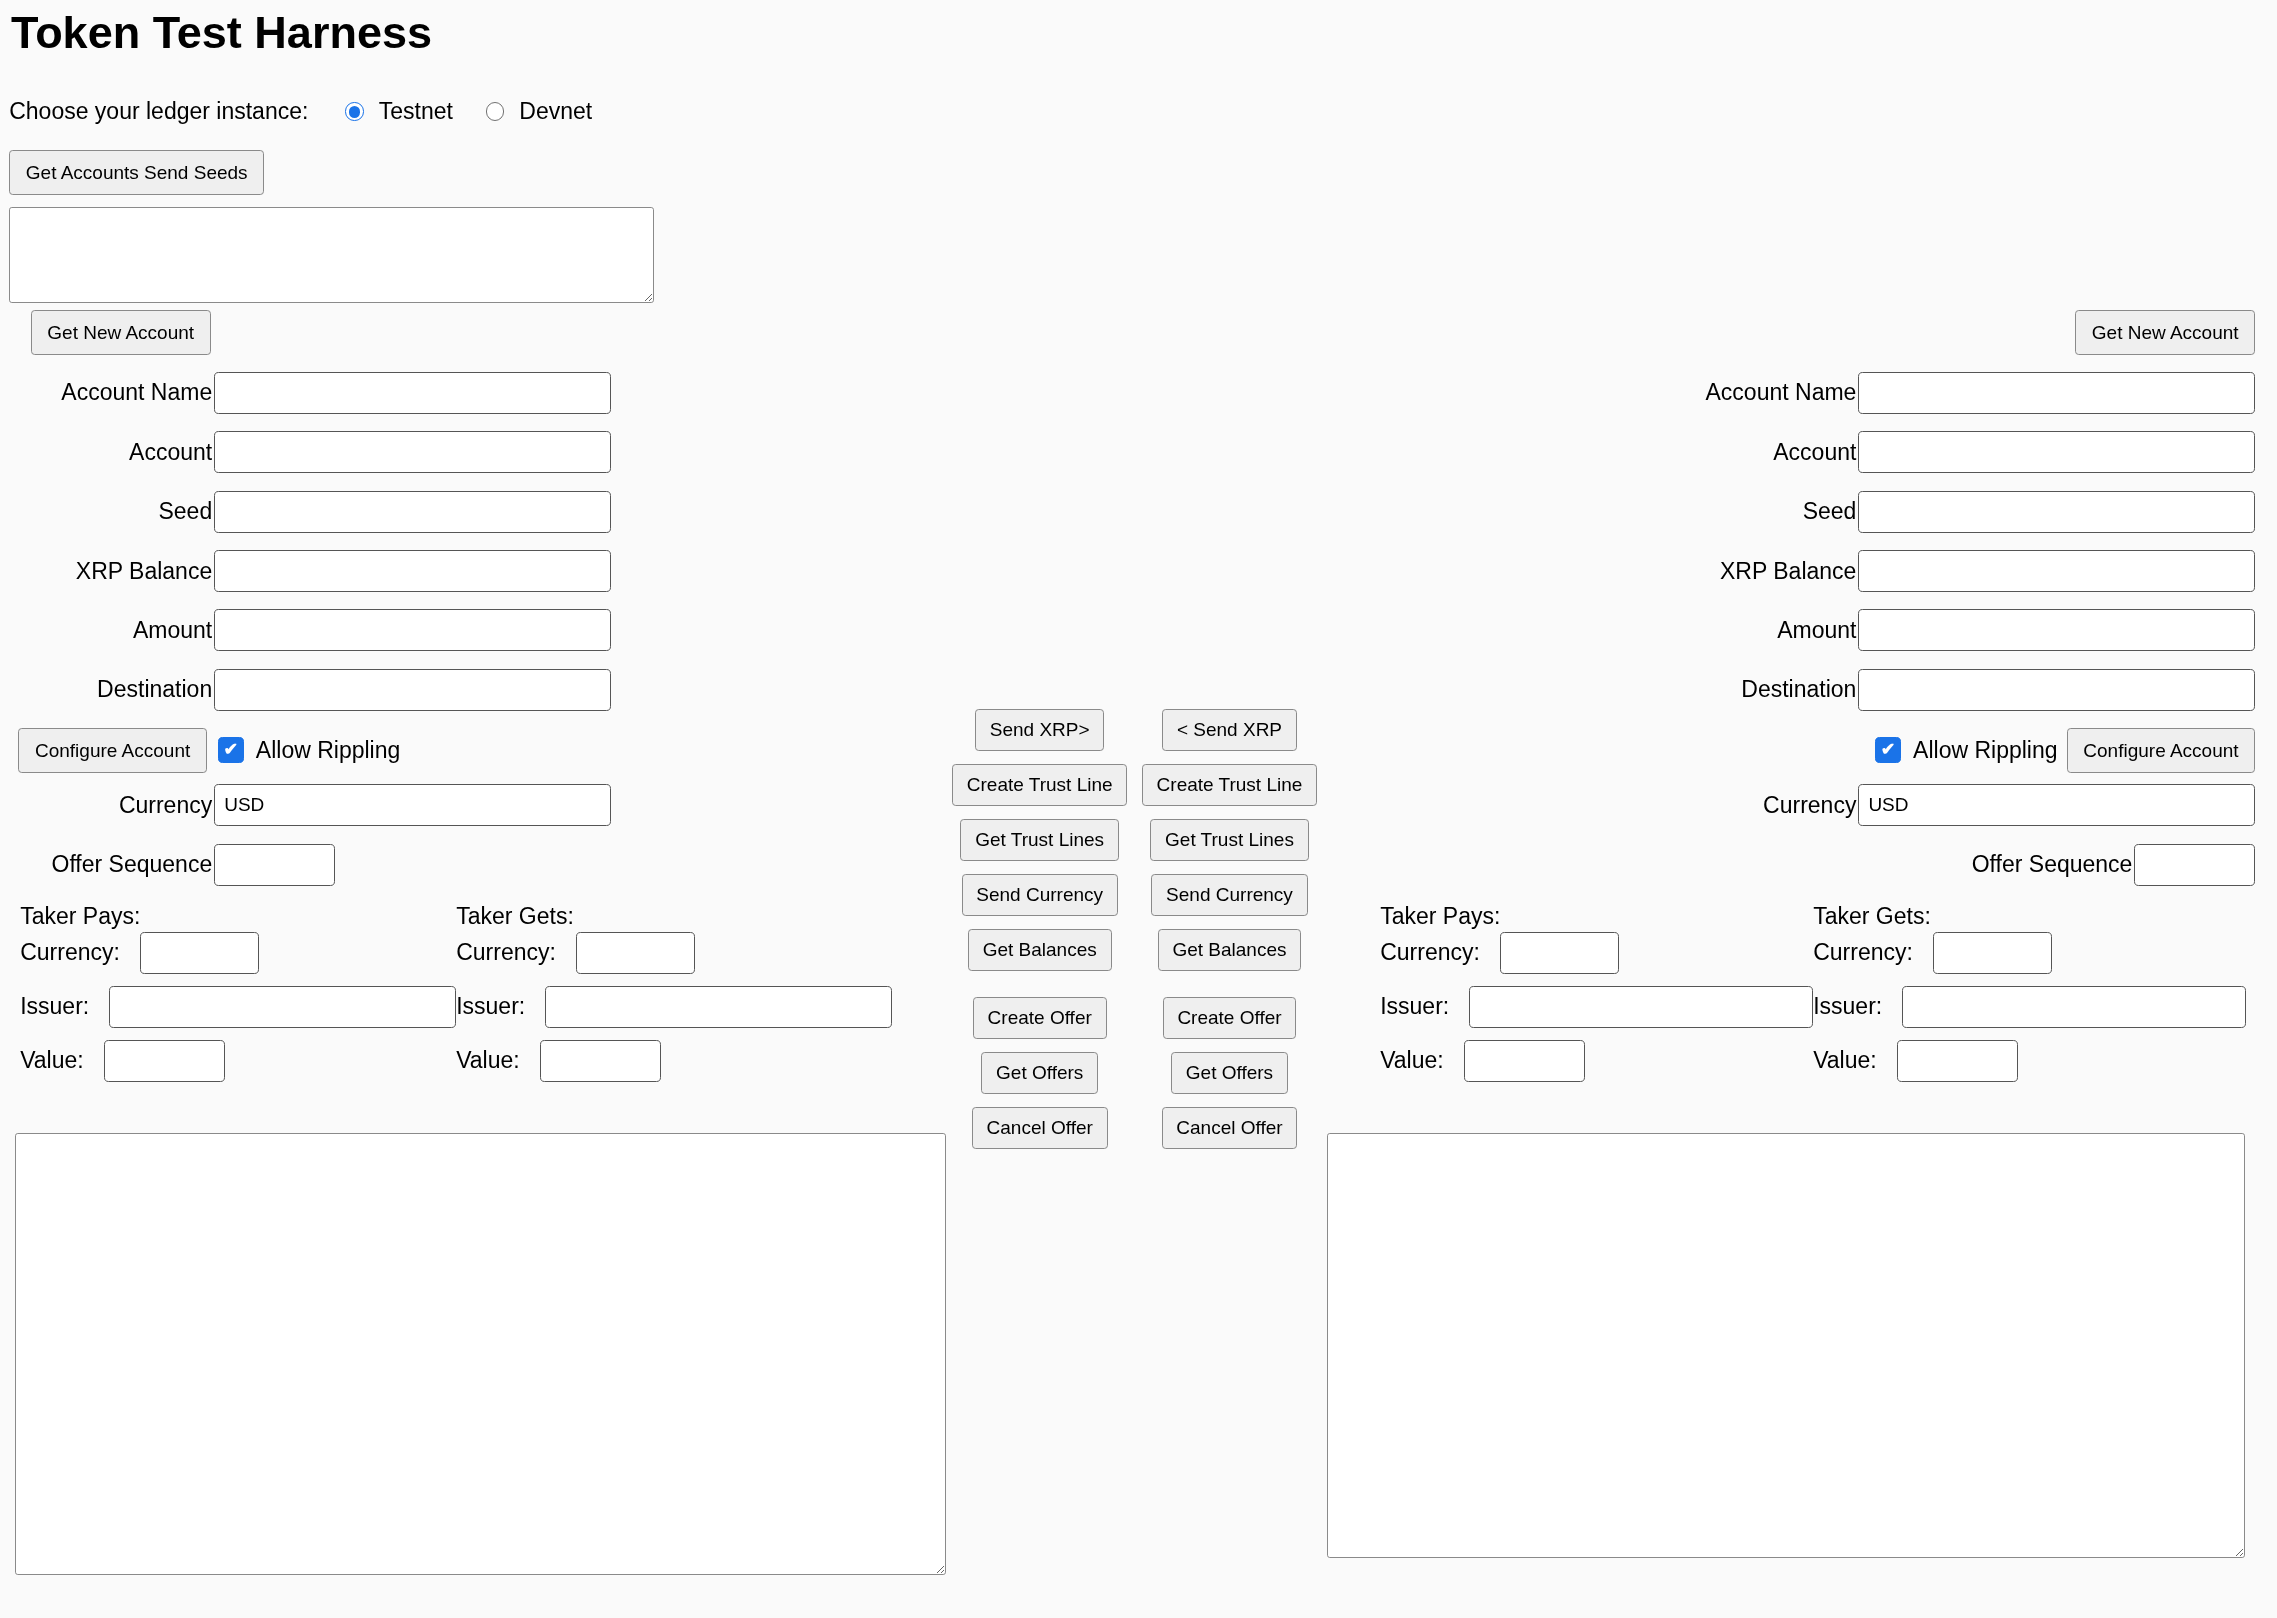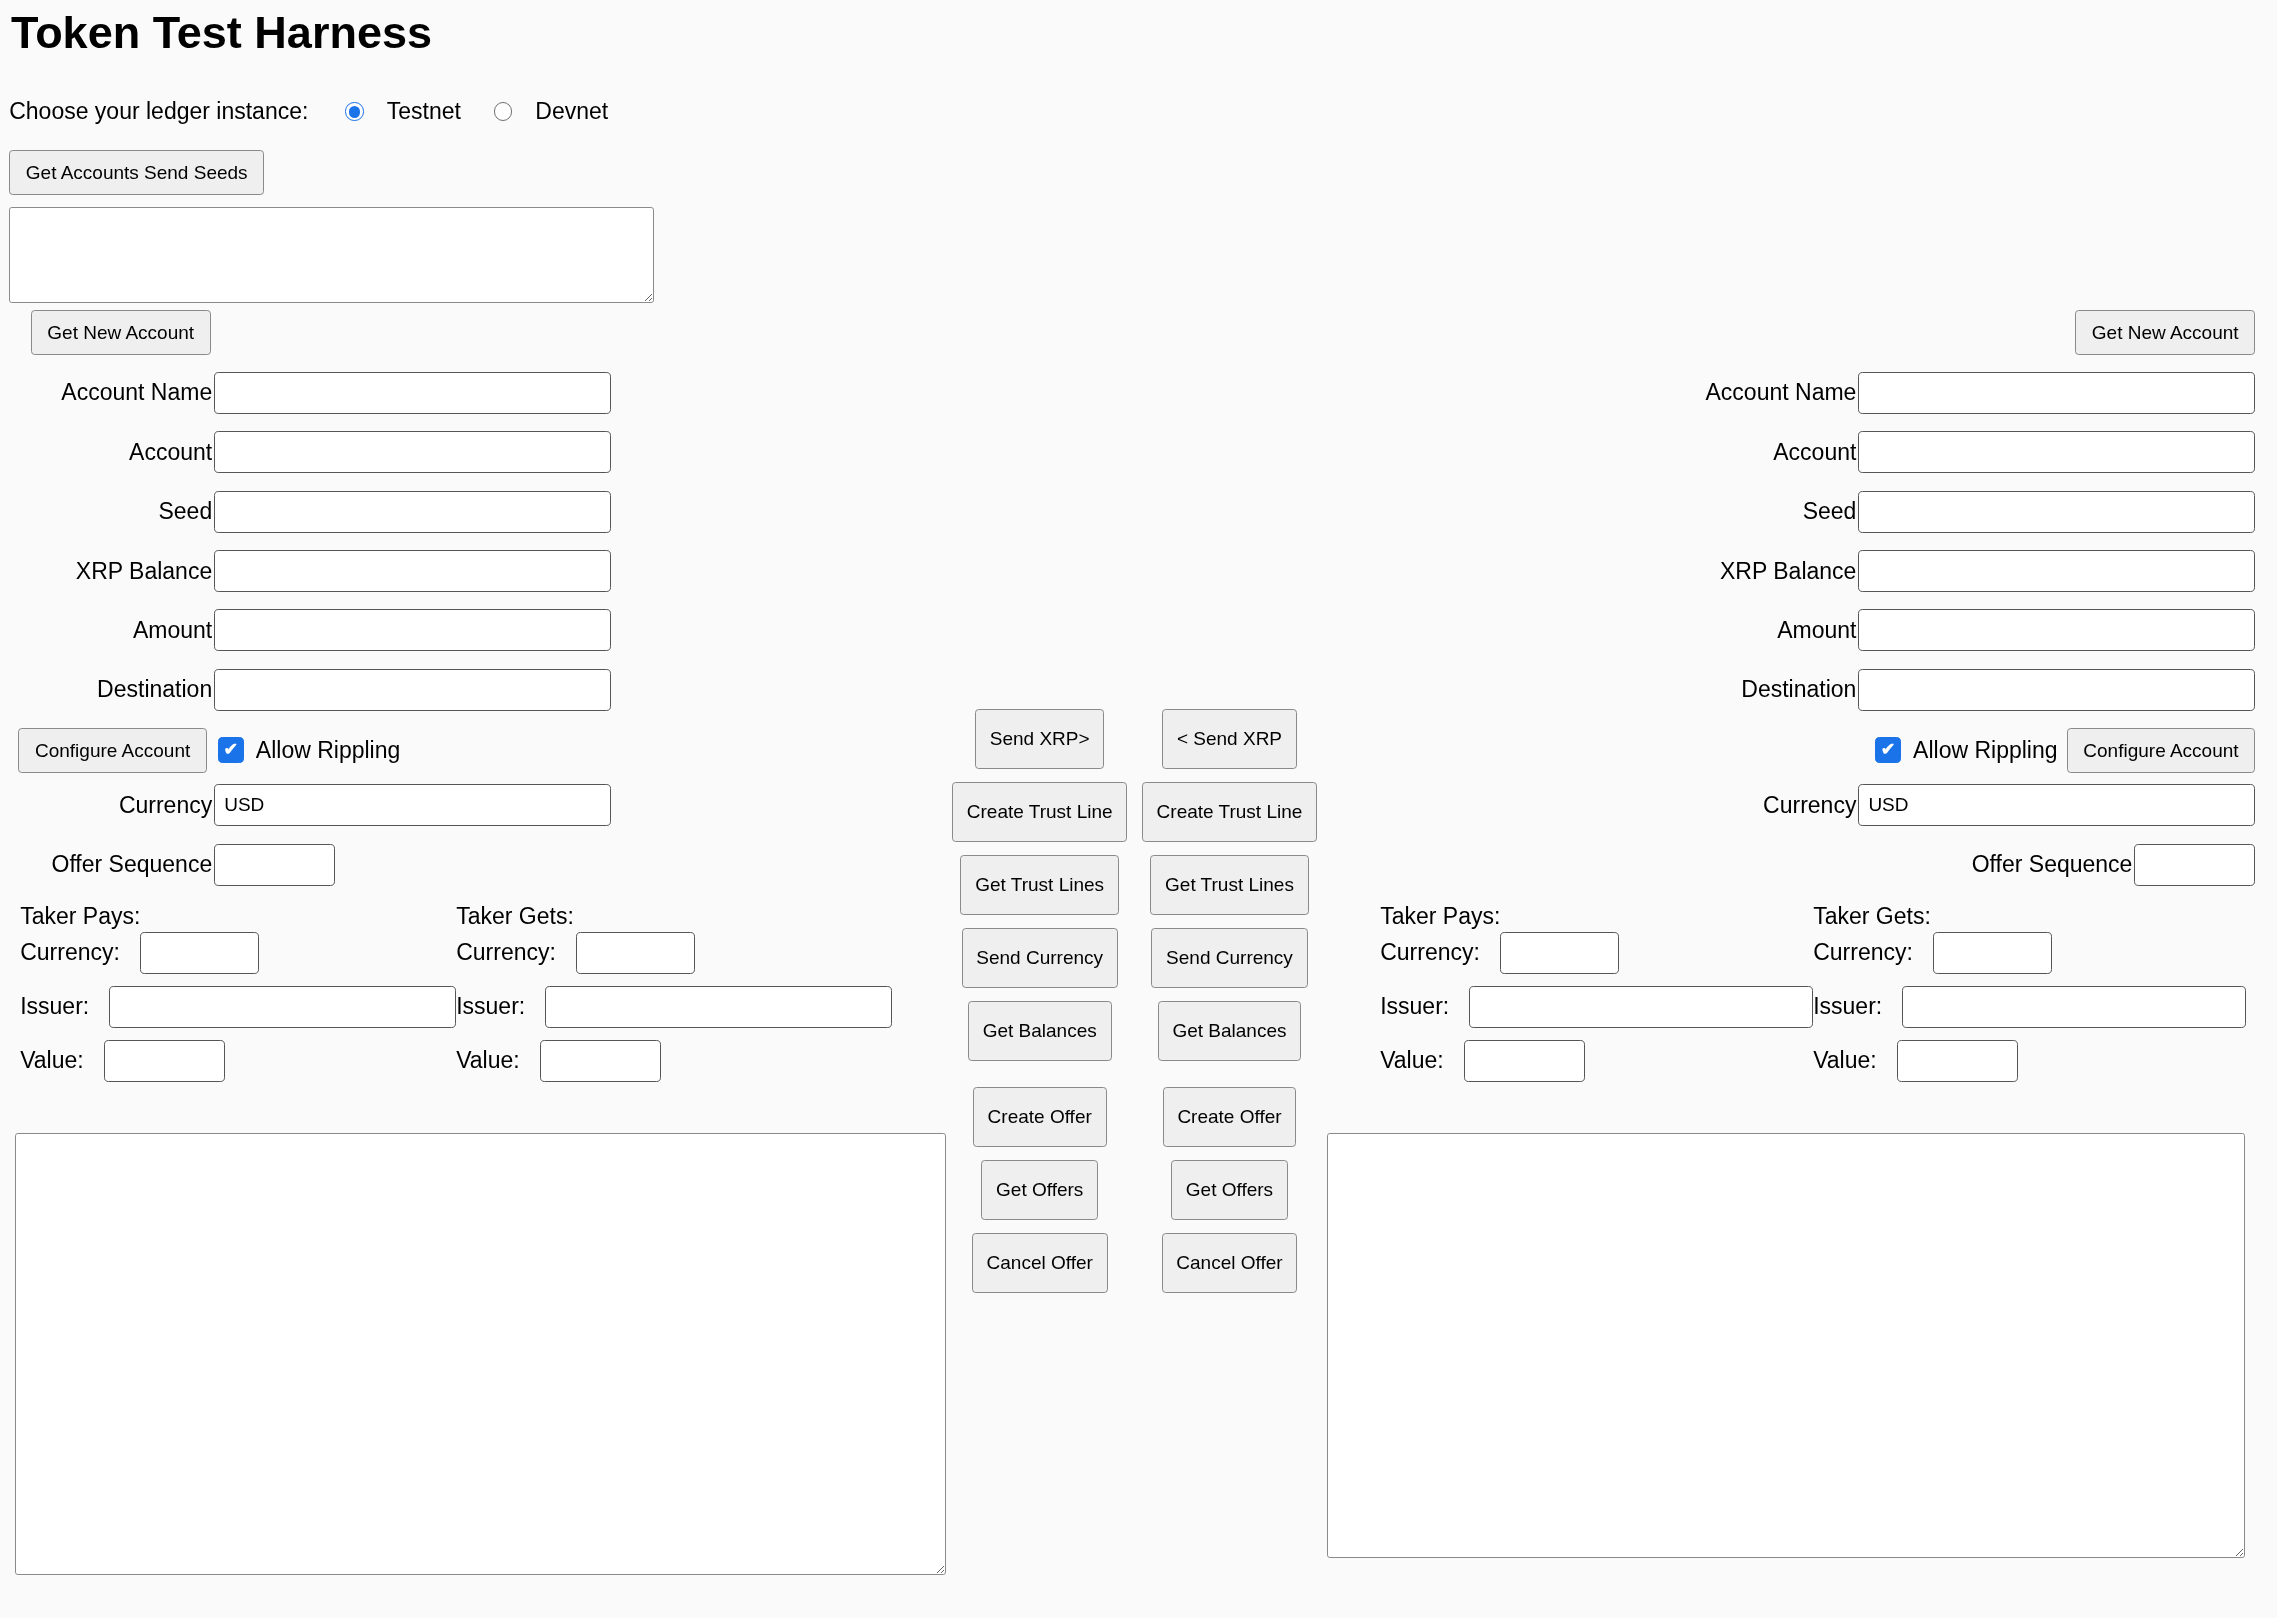--- a/index.html
+++ b/index.html
@@ -11,21 +11,21 @@
     color: #000;
     font-family: "Liberation Sans", sans-serif;
     font-size: 23px;
     overflow: hidden;
   }
 
   h1.title { font-size: 45px; font-weight: 700; line-height: 1.15; margin: 3.7px 0 0 1.8px; }
 
   
   .ledger-row { display: flex; align-items: center; margin-top: 39px; }
-  .radio-group { display: flex; align-items: center; gap: 23px; justify-content: center; }
+  .radio-group { display: flex; align-items: center; gap: 15px; justify-content: center; }
   .radio-group.first { margin-left: 37px; }
   .radio-group.second { margin-left: 33px; }
   .radio { position: relative; width: 18.4px; height: 18.4px; flex: none;
            border: 1.8px solid #717171; border-radius: 50%; background: #fff; }
   .radio.checked { border-color: #1a73e8; }
   .radio.checked::after { content: ""; position: absolute; inset: 2.3px;
            border-radius: 50%; background: #1a73e8; }
 
   
   .btn { font-family: inherit; font-size: 19px; color: #000;
@@ -86,21 +86,21 @@
   .results { display: block; margin-top: 39px; }
   .acct-left .results { margin-left: 5.5px; width: 931px; height: 442px; }
   .acct-right .results { width: 918px; height: 425px; }
 
   
   .mid { padding-top: 399px; padding-left: 5.5px; }
   .mid-row { display: flex; margin-bottom: 13px; }
   .mid-row.gap-top { margin-top: 26px; }
   .mid-cell { width: 176px; flex: none; display: flex; justify-content: center; }
   .mid-cell + .mid-cell { margin-left: 13.8px; }
-  .mid .btn { height: 60px; padding: 0 13.8px; }
+  .mid .btn { height: 42px; padding: 0 13.8px; }
 </style>
 </head>
 <body>
 
 <h1 class="title">Token Test Harness</h1>
 
 <div class="ledger-row">
   <span class="ledger-label">Choose your ledger instance:</span>
   <span class="radio-group first">
     <span class="radio checked"></span>

